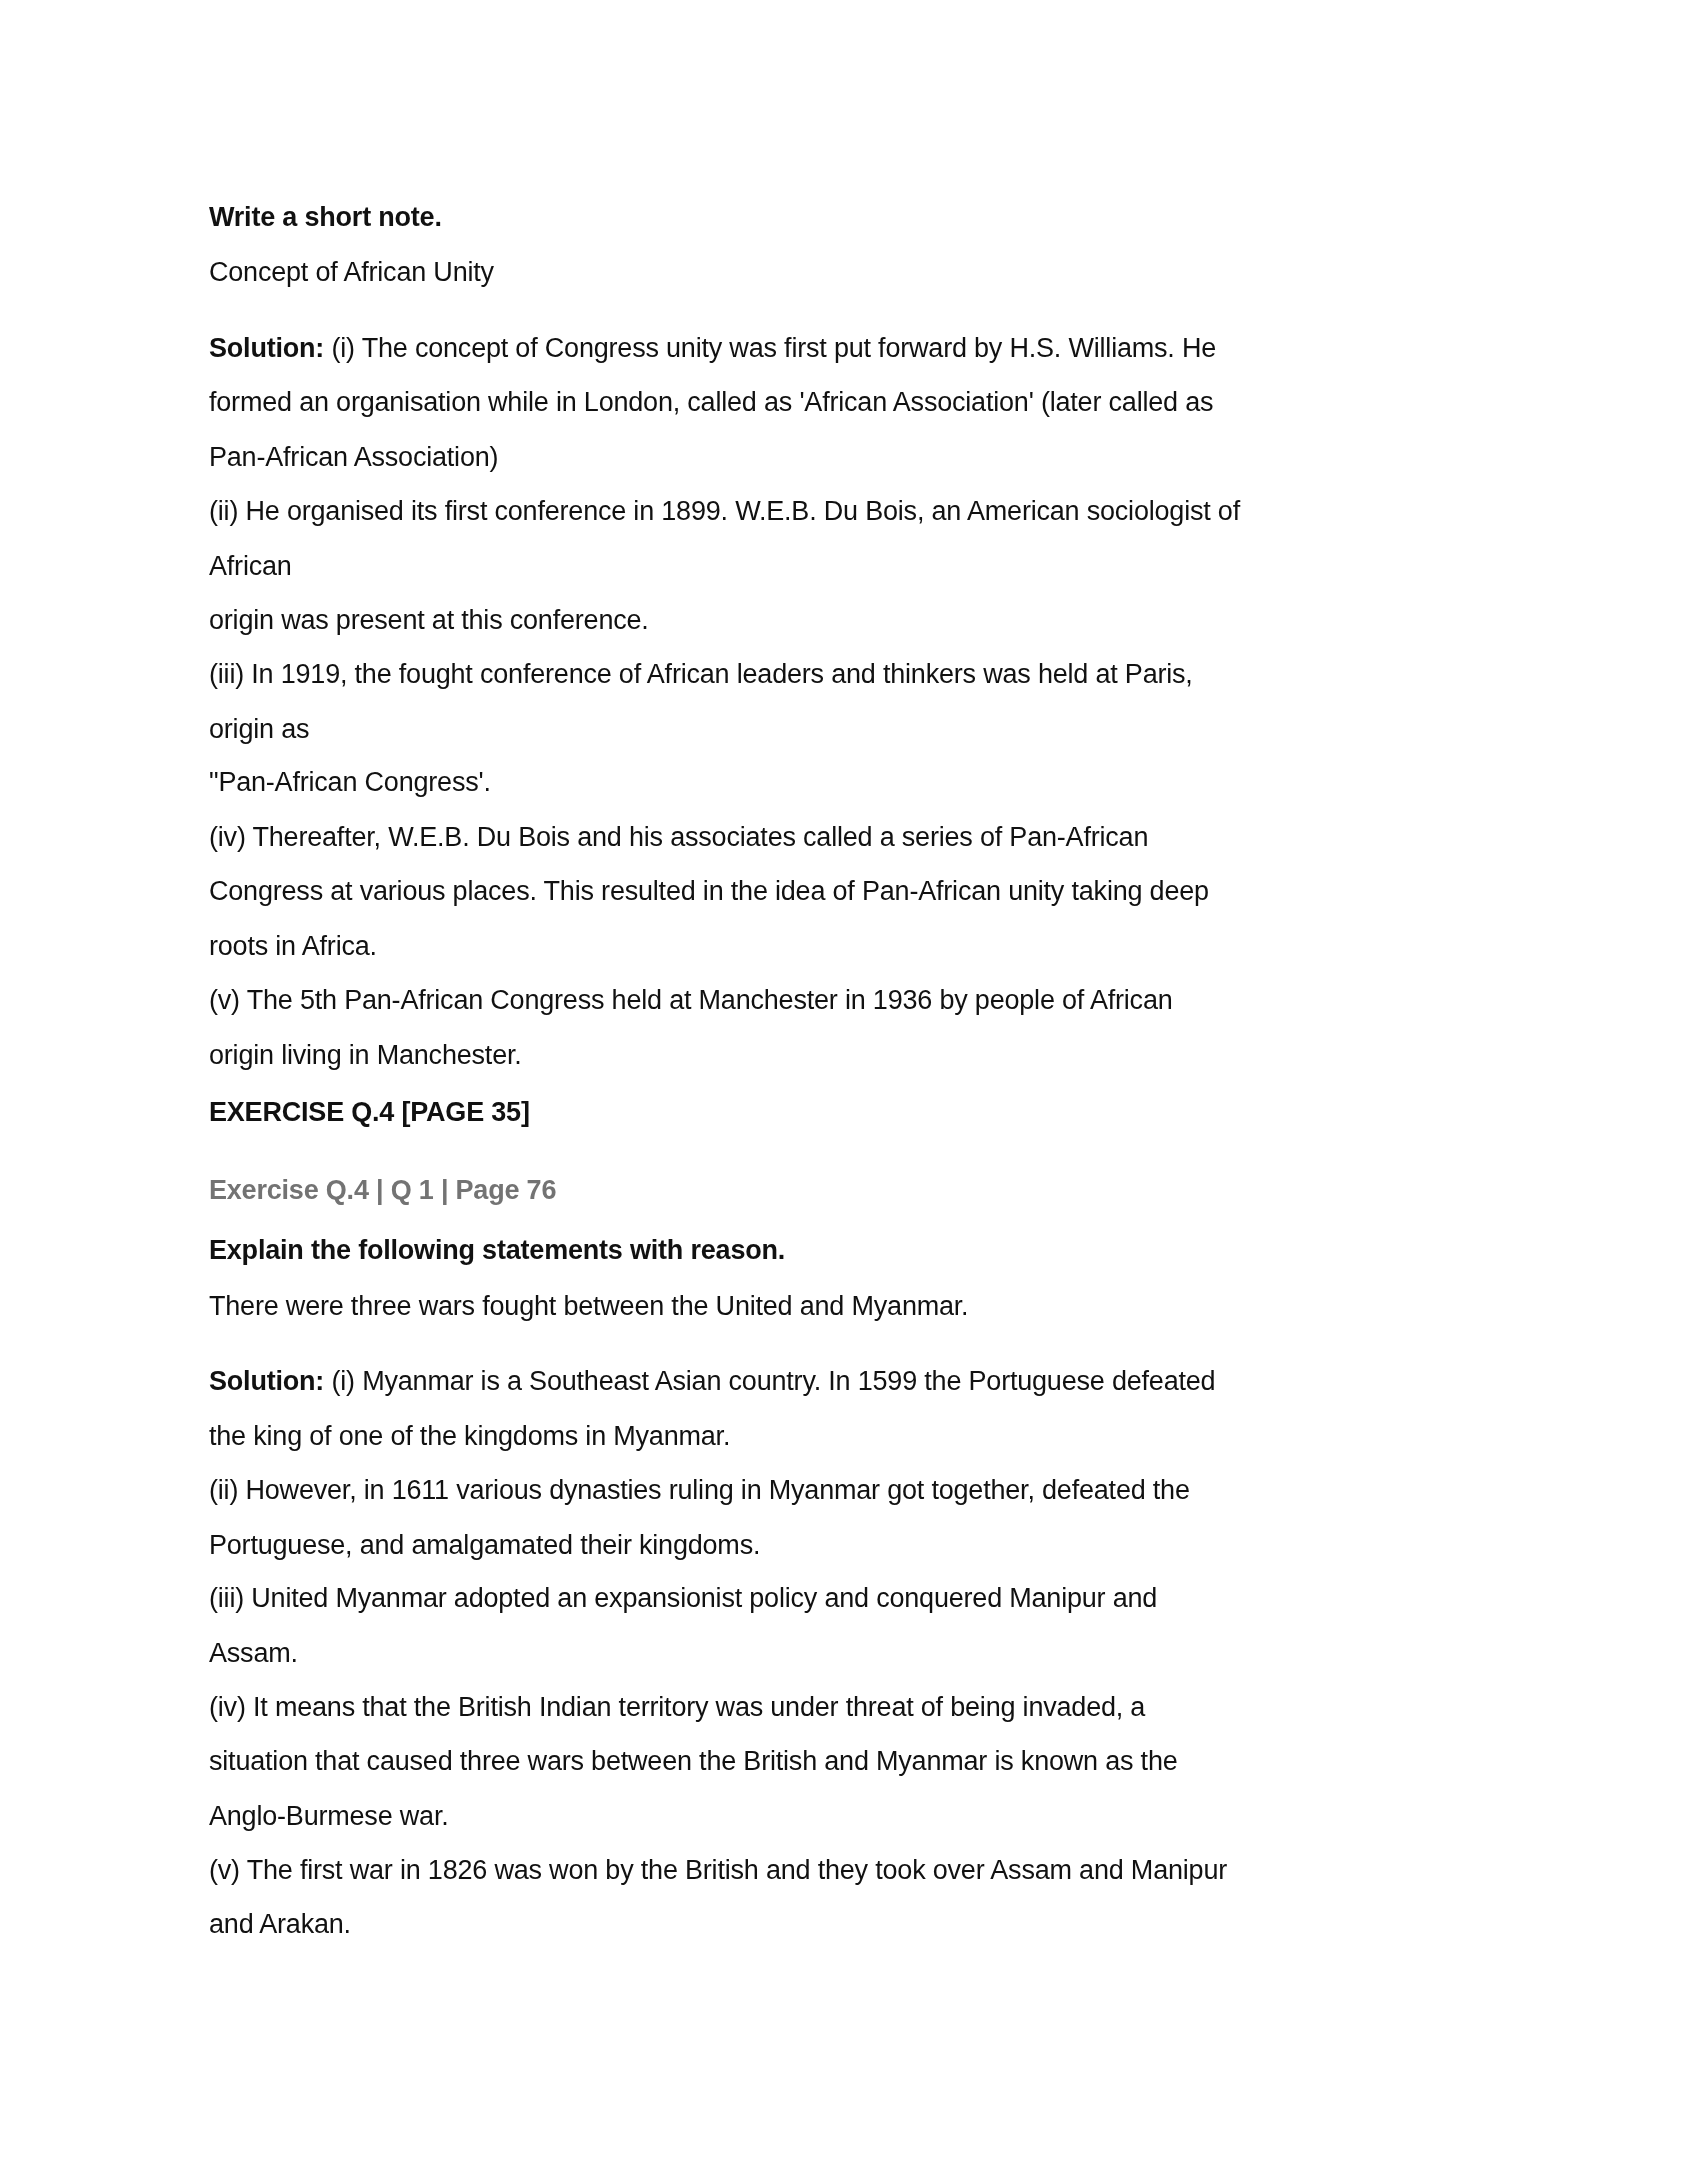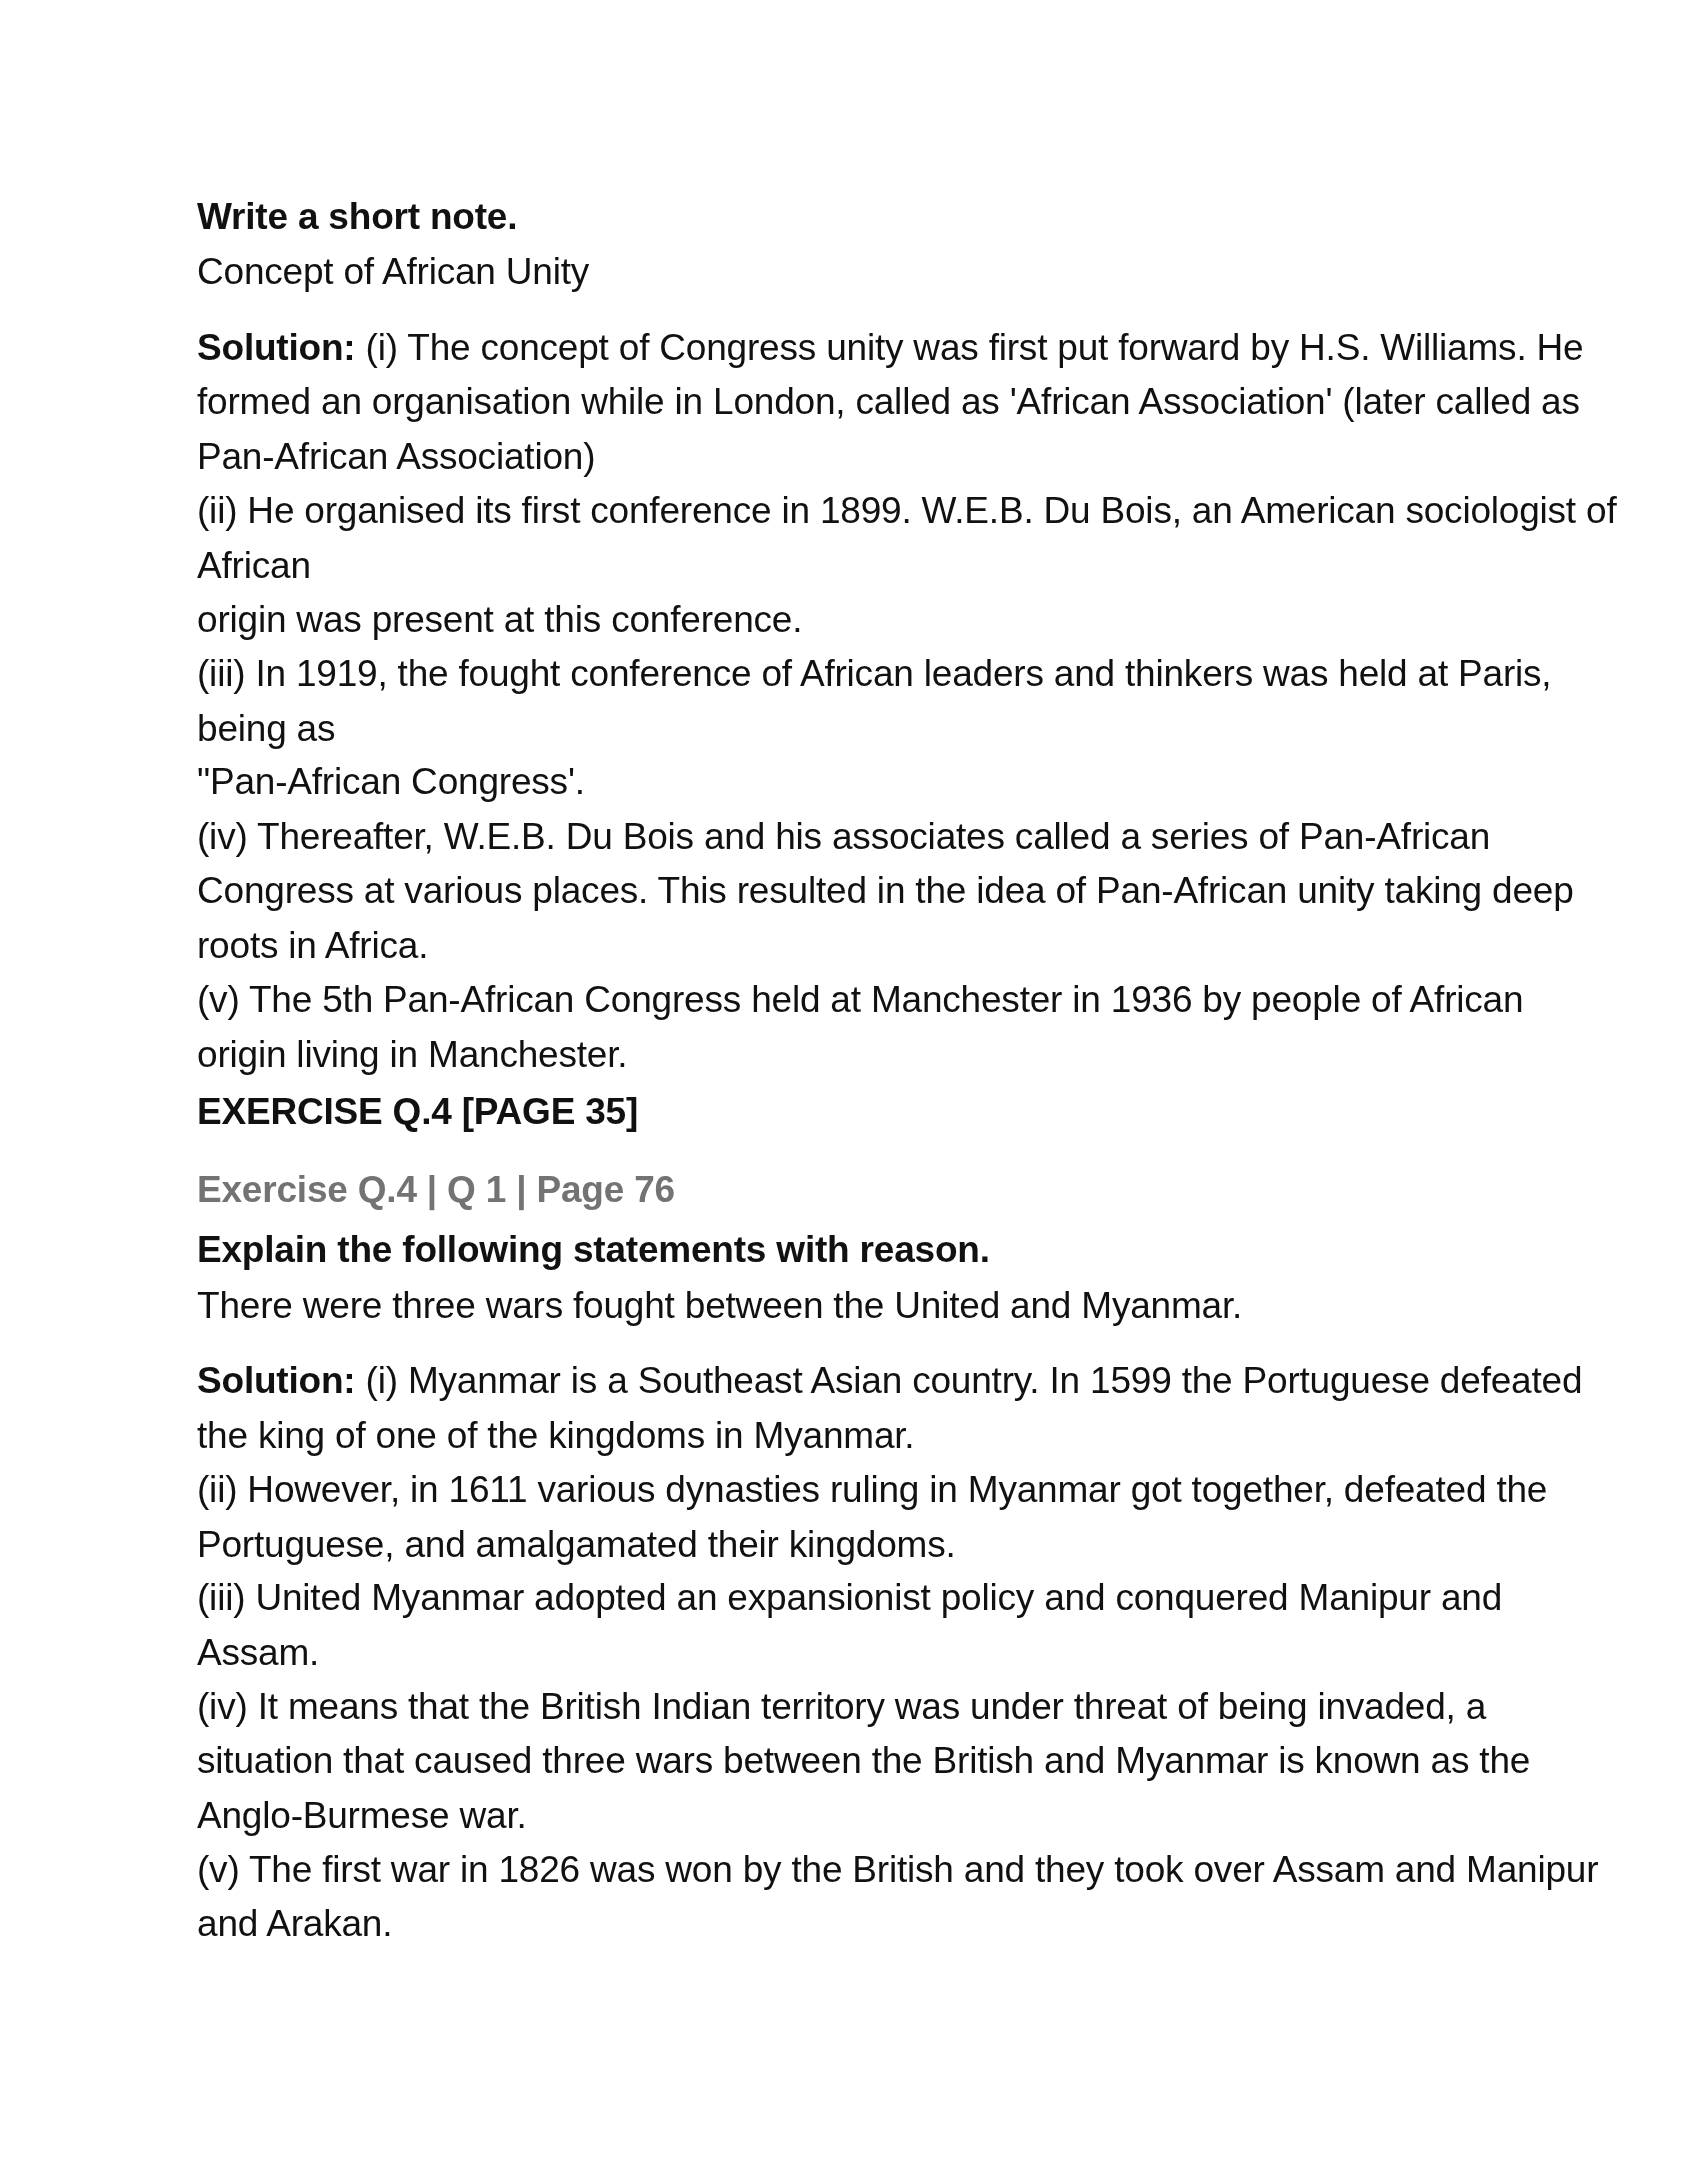--- a/index.html
+++ b/index.html
@@ -1,37 +1,37 @@
 <!DOCTYPE html>
 <html><head>
 <meta charset="utf-8">
 <style>
   html, body { margin: 0; padding: 0; background: #ffffff; }
   body { width: 1683px; height: 2178px; position: relative; overflow: hidden;
          font-family: "Liberation Sans", sans-serif; color: #111111; }
   .page { position: absolute; left: 197px; top: 0; width: 1317px; }
-  .ln { position: absolute; left: 0; font-size: 37px; line-height: 40px; white-space: nowrap; letter-spacing: -0.2px; }
+  .ln { position: absolute; left: 12px; font-size: 27px; line-height: 40px; white-space: nowrap; letter-spacing: -0.2px; }
   .b { font-weight: bold; }
   .green { color: #737373; font-weight: bold; }
 </style>
 </head>
 <body>
 
 <div class="page">
   <div class="ln b" style="top:197px">Write a short note.</div>
   <div class="ln" style="top:252px">Concept of African Unity</div>
 
   <div class="ln" style="top:328px"><span class="b">Solution:</span><span> (i) The concept of Congress unity was first put forward by H.S. Williams. He</span></div>
   <div class="ln" style="top:382px">formed an organisation while in London, called as 'African Association' (later called as</div>
   <div class="ln" style="top:437px">Pan-African Association)</div>
   <div class="ln" style="top:491px">(ii) He organised its first conference in 1899. W.E.B. Du Bois, an American sociologist of</div>
   <div class="ln" style="top:546px">African</div>
   <div class="ln" style="top:600px">origin was present at this conference.</div>
   <div class="ln" style="top:654px">(iii) In 1919, the fought conference of African leaders and thinkers was held at Paris,</div>
-  <div class="ln" style="top:709px">being as</div>
+  <div class="ln" style="top:709px">origin as</div>
   <div class="ln" style="top:762px">"Pan-African Congress'.</div>
   <div class="ln" style="top:817px">(iv) Thereafter, W.E.B. Du Bois and his associates called a series of Pan-African</div>
   <div class="ln" style="top:871px">Congress at various places. This resulted in the idea of Pan-African unity taking deep</div>
   <div class="ln" style="top:926px">roots in Africa.</div>
   <div class="ln" style="top:980px">(v) The 5th Pan-African Congress held at Manchester in 1936 by people of African</div>
   <div class="ln" style="top:1035px">origin living in Manchester.</div>
 
   <div class="ln b" style="top:1092px">EXERCISE Q.4 [PAGE 35]</div>
 
   <div class="ln green" style="top:1170px">Exercise Q.4 | Q 1 | Page 76</div>

